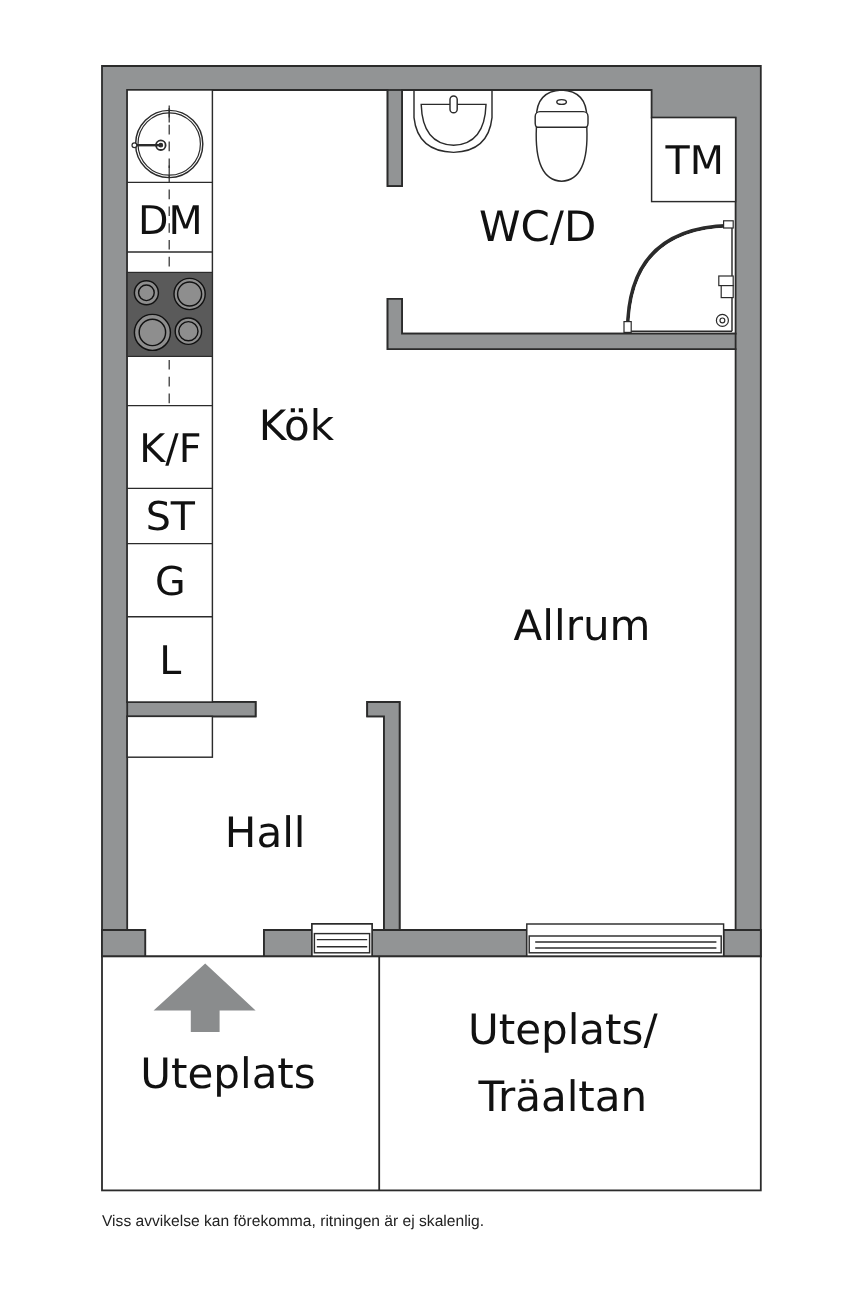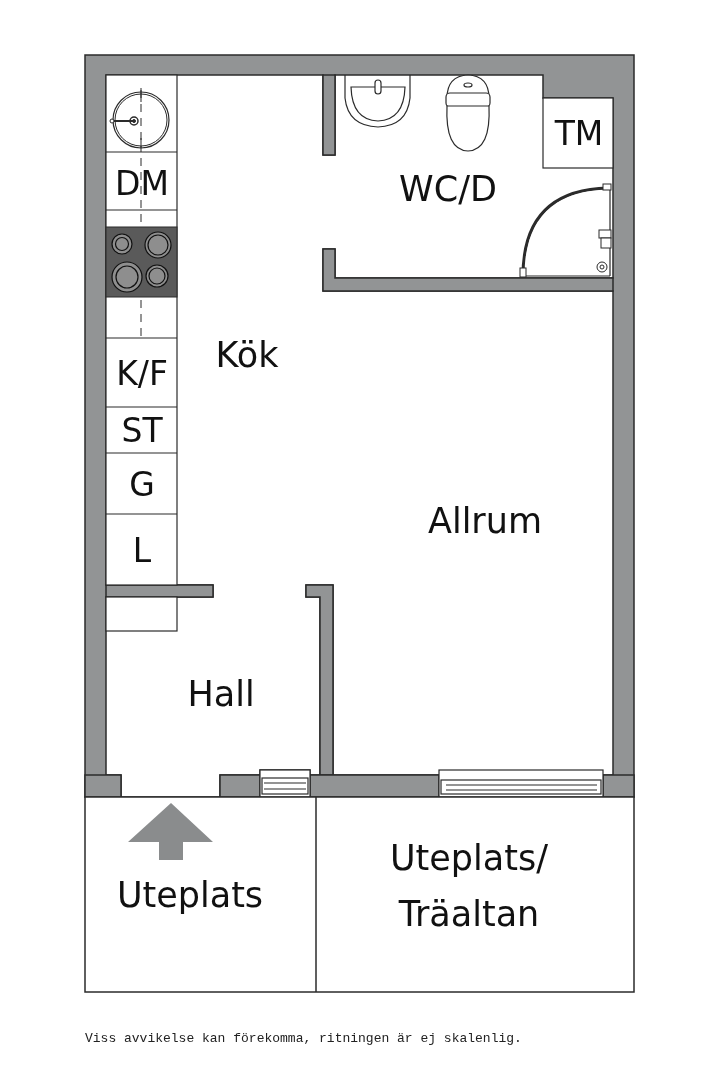--- a/index.html
+++ b/index.html
@@ -1,19 +1,19 @@
 <!DOCTYPE html>
 <html><head>
 <meta charset="utf-8">
 <style>
   html, body { margin: 0; padding: 0; background: #ffffff; }
   body { width: 720px; height: 1080px; position: relative; overflow: hidden; font-family: "DejaVu Sans", sans-serif; }
   #plan { position: absolute; left: 0; top: 0; }
   .lbl { font-family: "DejaVu Sans", sans-serif; fill: #111; }
-  #disclaimer { position: absolute; left: 85px; top: 1010px; font-size: 13px; color: #222; font-family: Liberation Mono, monospace; margin-top: 21px; }
+  #disclaimer { position: absolute; left: 85px; top: 1010px; font-size: 13px; color: #222; font-family: Liberation Sans, sans-serif; }
 </style>
 </head>
 <body>
 
 <svg id="plan" width="720" height="1080" viewBox="0 0 720 1080">
 
   <g stroke="#2b2b2b" stroke-width="1.5" fill="#929495">
 
     <path d="M85 55 H634 V797 H85 Z"></path>
   </g>

